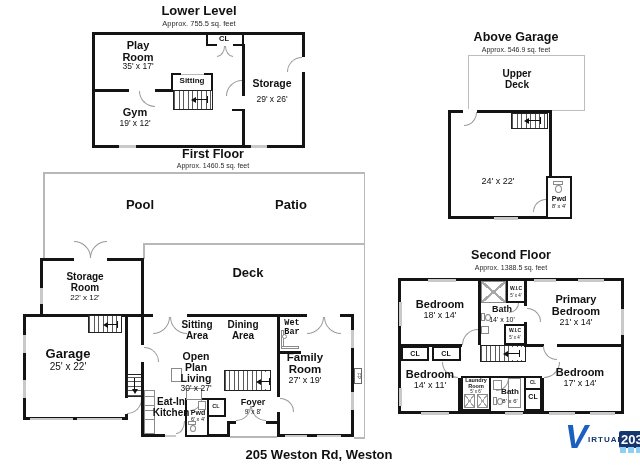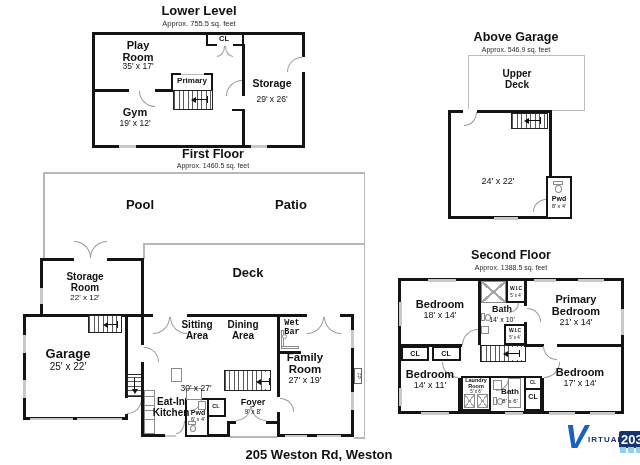--- a/index.html
+++ b/index.html
@@ -69,21 +69,21 @@
   <div class="w" style="left:242px;top:44px;width:2.5px;height:52px;"></div>
   <div class="arc arc-tl" style="left:226px;top:80px;width:16px;height:16px;"></div>
   <div class="w" style="left:232px;top:109px;width:12px;height:2px;"></div>
   <div class="w" style="left:242px;top:109px;width:2.5px;height:38px;"></div>
 
   <div class="w" style="left:171px;top:73px;width:10px;height:2px;"></div>
   <div class="gw" style="left:181px;top:73.5px;width:23px;height:1px;"></div>
   <div class="w" style="left:204px;top:73px;width:9px;height:2px;"></div>
   <div class="w" style="left:171px;top:73px;width:2px;height:17px;"></div>
   <div class="w" style="left:211px;top:73px;width:2px;height:37px;"></div>
-  <div class="lbl f8" style="left:192px;top:81px;">Primary</div>
+  <div class="lbl f8" style="left:192px;top:81px;">Sitting</div>
 
   <div class="st-v" style="left:173px;top:90px;width:40px;height:20px;"></div>
   <div class="aline" style="left:194px;top:99px;width:14px;"></div>
   <div class="ah-l" style="left:191px;top:96.5px;"></div>
   <div class="atick" style="left:207px;top:96px;"></div>
 
   <div class="w" style="left:92px;top:89px;width:37px;height:2.5px;"></div>
   <div class="arc arc-bl" style="left:139px;top:91px;width:16px;height:16px;"></div>
   <div class="w" style="left:155px;top:89px;width:18px;height:2.5px;"></div>
 
@@ -232,20 +232,21 @@
   <div class="lbl f65 dim" style="left:253px;top:412px;">9' x 8'</div>
 
   <div class="fix" style="left:144px;top:390px;width:11px;height:44px;"></div>
   <div class="fix" style="left:144px;top:396px;width:11px;height:10px;"></div>
   <div class="fix" style="left:144px;top:410px;width:11px;height:10px;"></div>
   <div class="fix" style="left:186px;top:388px;width:16px;height:12px;"></div>
   <div class="fix" style="left:171px;top:368px;width:11px;height:14px;"></div>
 
   <div class="lbl f10 wrap" style="left:197px;top:331px;width:42px;">Sitting Area</div>
   <div class="lbl f10 wrap" style="left:243px;top:331px;width:42px;">Dining Area</div>
+  <div class="lbl f105 wrap" style="left:196px;top:368px;width:44px;">Open Plan Living</div>
   <div class="lbl f85 dim" style="left:196px;top:389px;">30' x 27'</div>
   <div class="lbl f10 wrap" style="left:171px;top:408px;width:50px;">Eat-In Kitchen</div>
   <div class="lbl f115 wrap" style="left:305px;top:363px;width:54px;">Family Room</div>
   <div class="lbl f9 dim" style="left:305px;top:381px;">27' x 19'</div>
 
   <div class="lbl f12" style="left:511px;top:256px;">Second Floor</div>
   <div class="lbl f7 sub" style="left:511px;top:268px;">Approx. 1388.5 sq. feet</div>
   <div class="orect" style="left:398px;top:278px;width:226px;height:136px;"></div>
 
   <div class="win" style="left:428px;top:278.5px;width:28px;height:3px;"></div>

